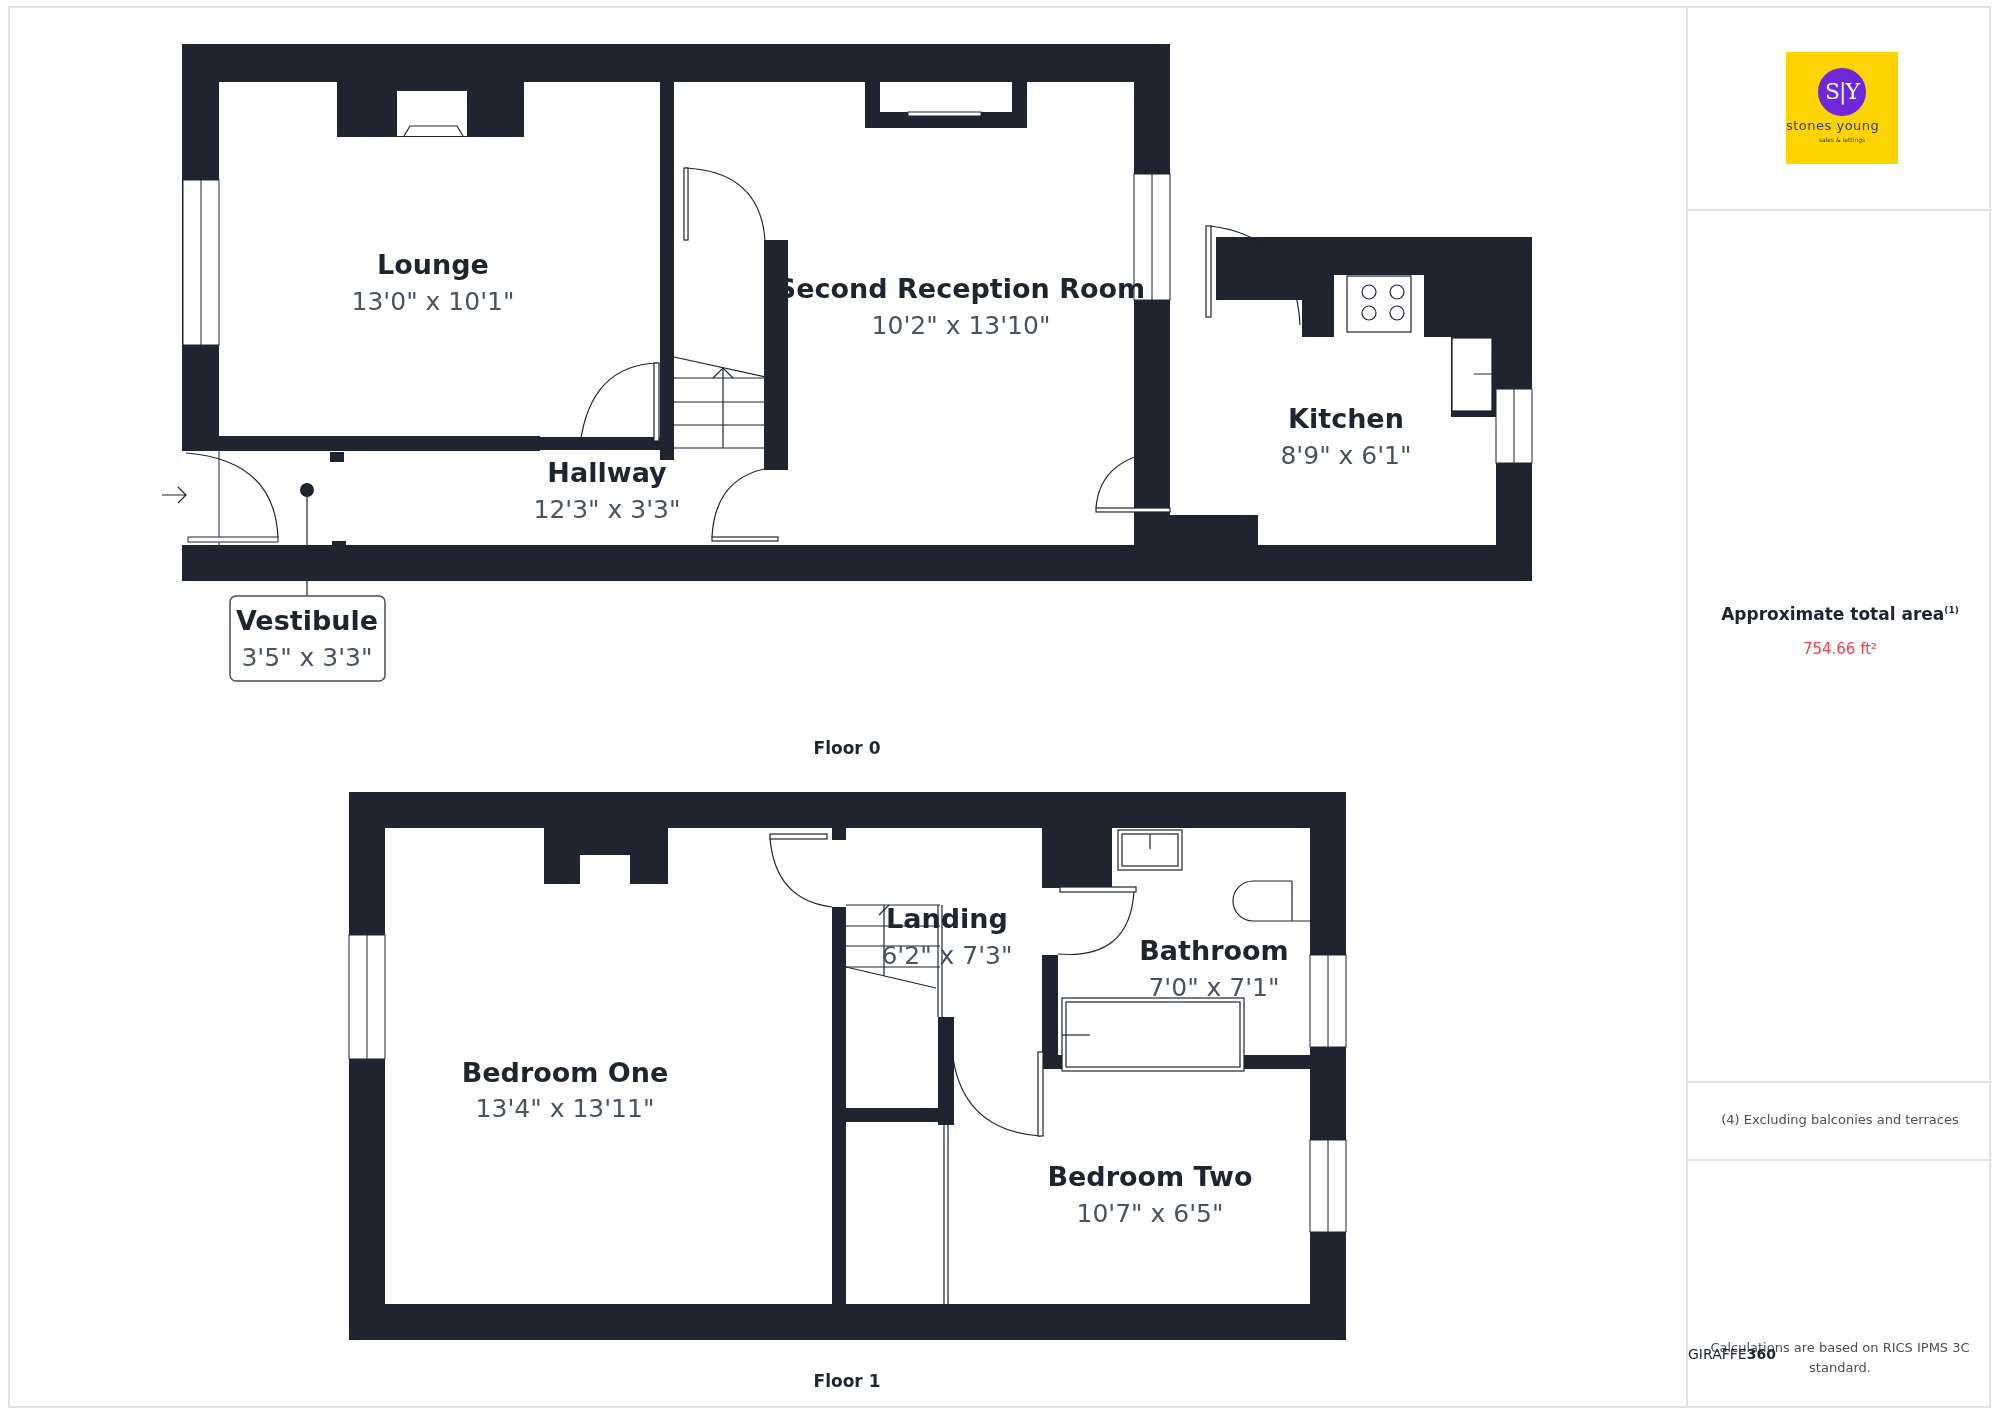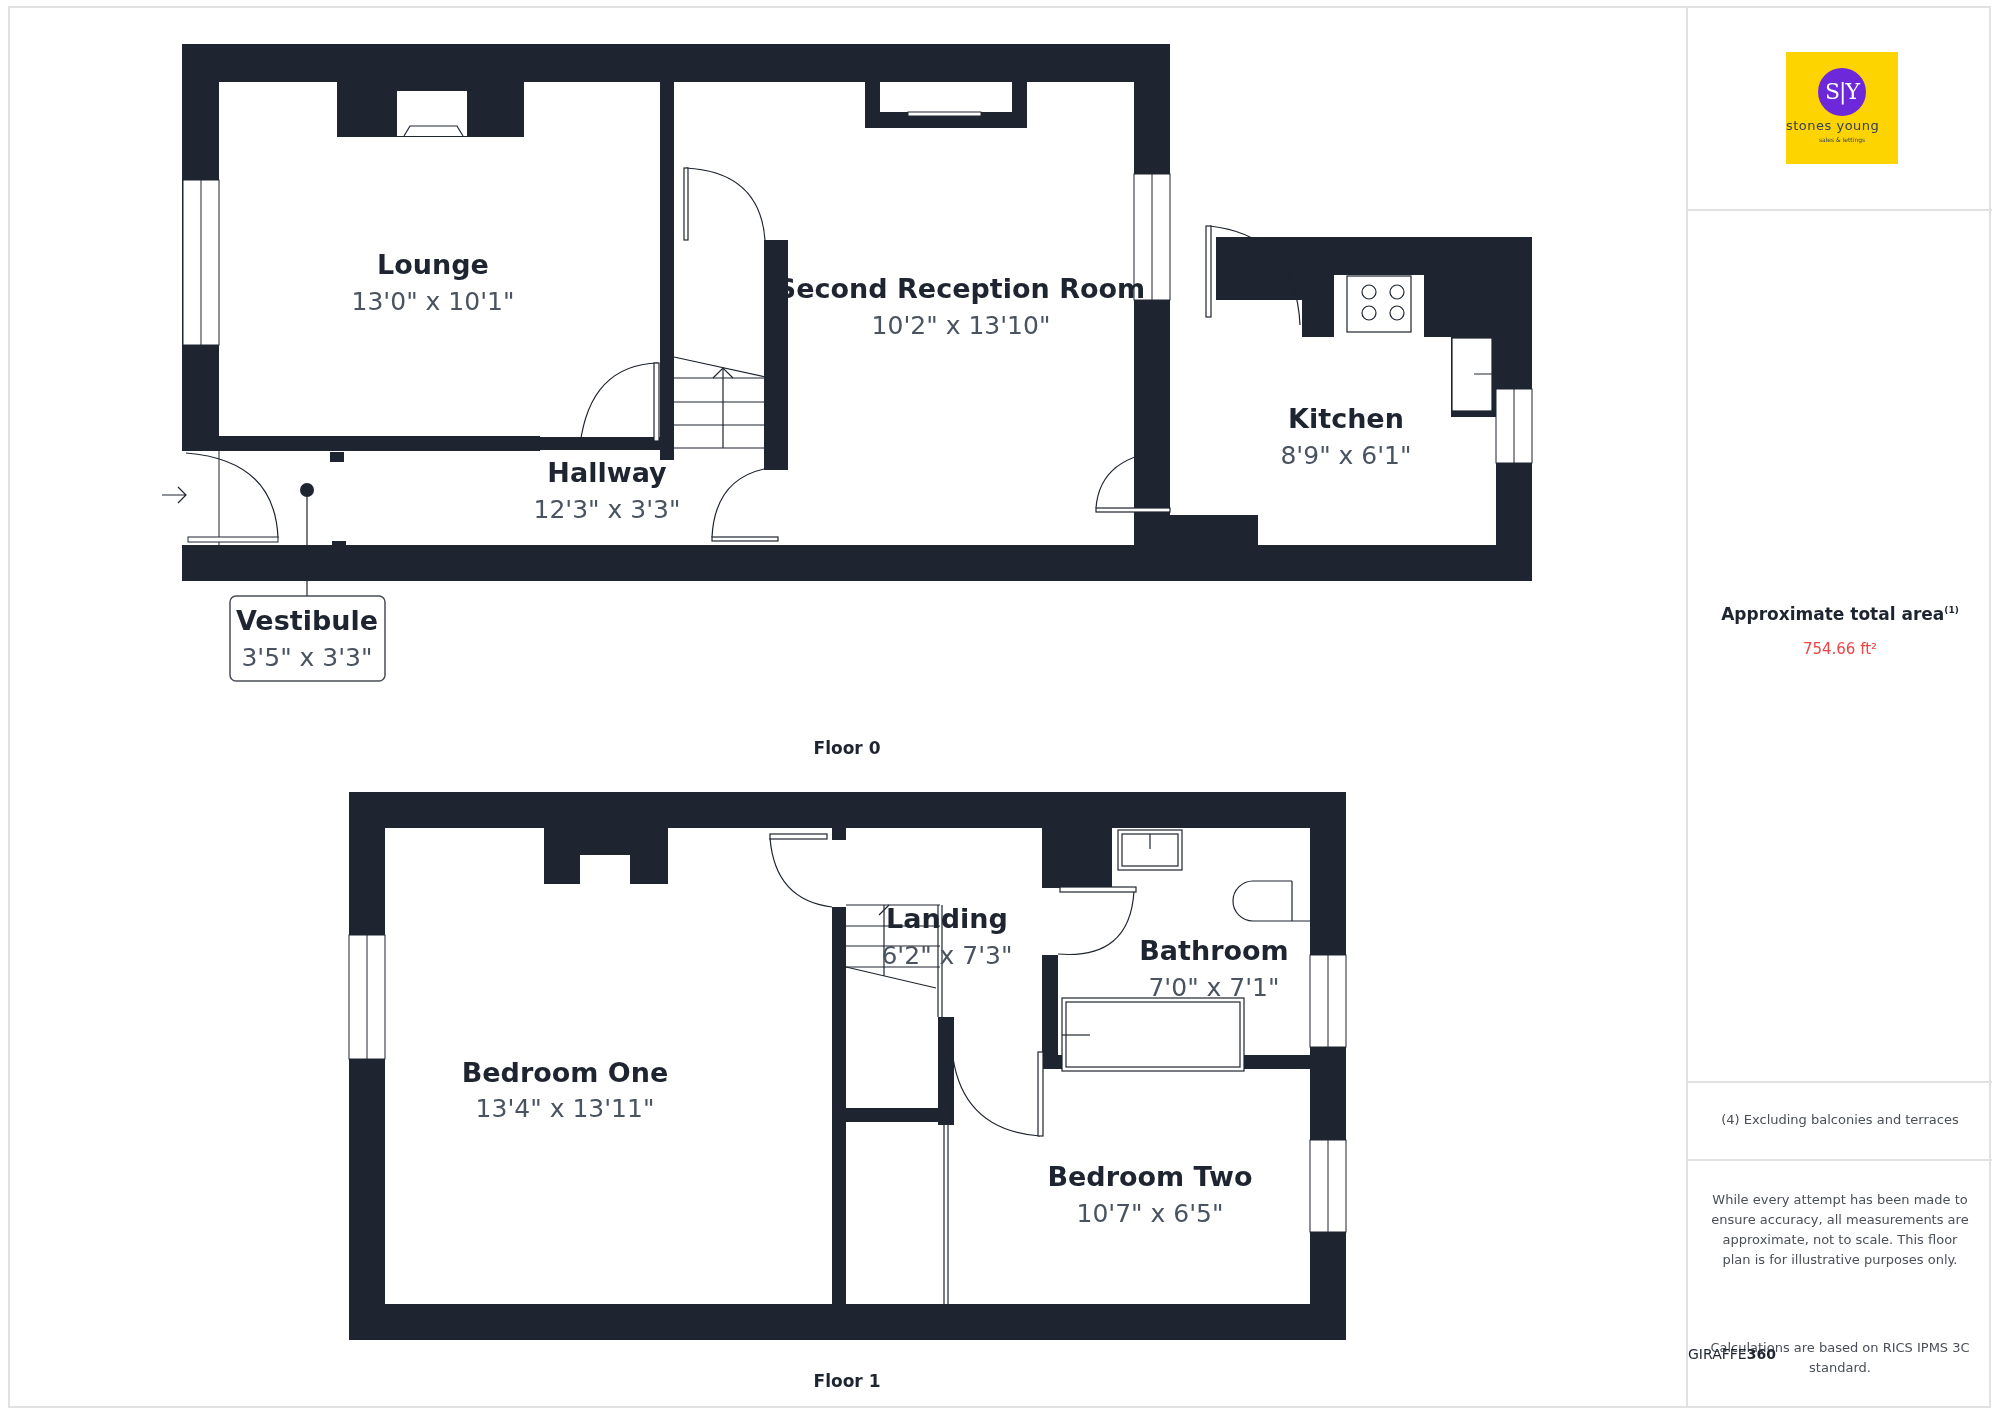--- a/index.html
+++ b/index.html
@@ -193,16 +193,15 @@
     <div class="logo-circle">S|Y</div>
     <div class="logo-name">stones young</div>
     <div class="logo-sub">sales &amp; lettings</div>
   </div>
   <div class="sb-div" style="top:203px"></div>
   <div class="area-title"><span>Approximate total area</span><sup>(1)</sup></div>
   <div class="area-val">754.66 ft²</div>
   <div class="sb-div" style="top:1075px"></div>
   <div class="foot-note">(4) Excluding balconies and terraces</div>
   <div class="sb-div" style="top:1153px"></div>
-  <div class="disclaimer">While every attempt has been made to ensure accuracy, all measurements are approximate, not to scale. This floor plan is for illustrative purposes only.</div>
   <div class="calc">Calculations are based on RICS IPMS 3C standard.</div>
   <div class="brand"><span>GIRAFFE</span><b>360</b></div>
 </div>
 
 </body></html>

